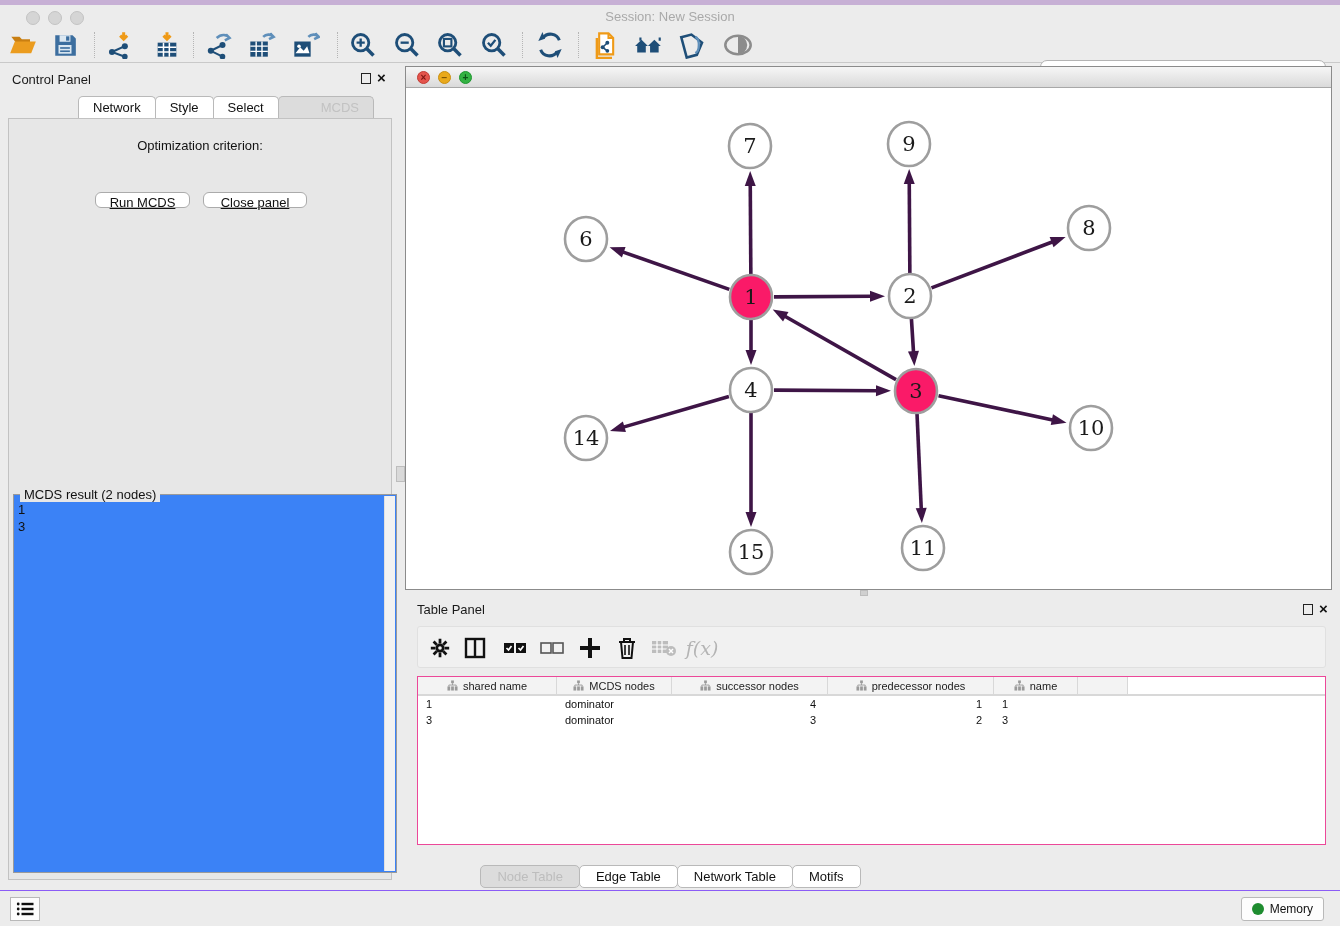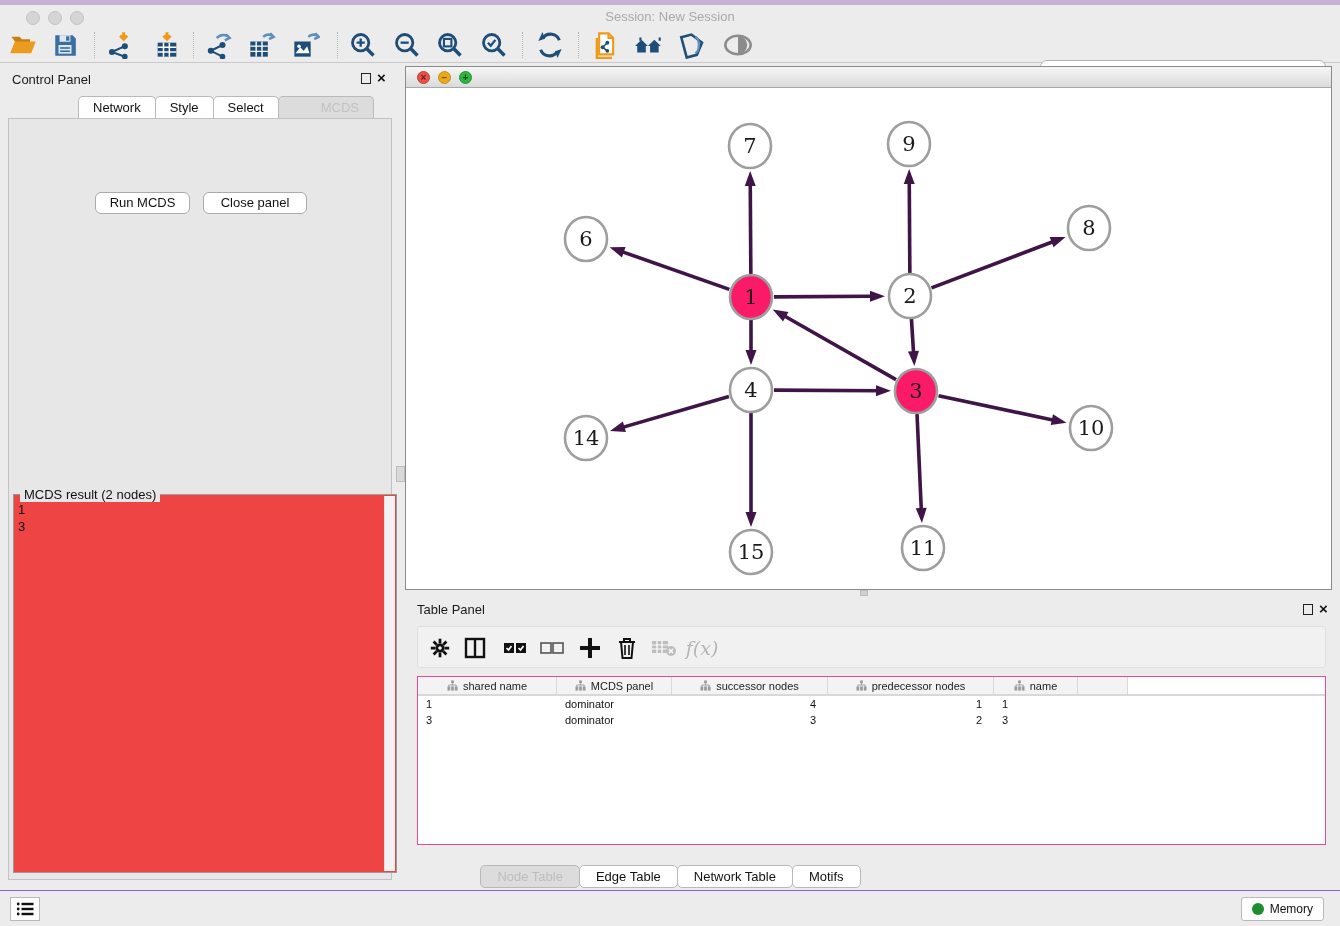--- a/index.html
+++ b/index.html
@@ -26,22 +26,22 @@
   .cp-tabs { position:absolute; left:78px; top:96px; height:22px; display:flex; }
   .tab { border:1px solid #b9b9b9; border-bottom:none; background:#fff; font-size:13px; padding:3px 14px 2px 14px; margin-right:-1px; border-radius:5px 5px 0 0; color:#111; }
   .tab.disabled-selected { background:#dcdcdc; color:#c2c2c2;padding-left:42px; }
   .cp-body { position:absolute; left:8px; top:118px; width:384px; height:762px; background:#e7e7e7; border:1px solid #c2c2c2; }
   .opt-label { position:absolute; left:0; top:19px; width:100%; text-align:center; font-size:13px; color:#111; }
   .dropdown { position:absolute; left:37px; top:40px; width:308px; height:23px; background:#fff; border:1px solid #ababab; border-radius:5px; font-size:13px; display:flex; align-items:center; padding-left:12px; color:#111; }
   .dd-arrows { position:absolute; right:7px; top:3px; display:flex; flex-direction:column; gap:2px; }
   .dd-arrows i { width:0; height:0; border-left:4px solid transparent; border-right:4px solid transparent; display:block; }
   .dd-up { border-bottom:5px solid #444; }
   .dd-down { border-top:5px solid #444; }
-  .cp-btn { position:absolute; top:73px; height:22px; background:#fff; border:1px solid #ababab; border-radius:6px; font-size:13px; color:#111; text-align:center; line-height:20px; }
-  .mcds-box { position:absolute; left:4px; top:375px; width:384px; height:379px; border:1px solid #9a9a9a; background:#ef4444; }
+  .cp-btn { position:absolute; top:73px; height:16px; background:#fff; border:1px solid #ababab; border-radius:6px; font-size:13px; color:#111; text-align:center; line-height:20px;text-decoration:underline; }
+  .mcds-box { position:absolute; left:4px; top:375px; width:384px; height:379px; border:1px solid #9a9a9a; background:#3b82f6; }
   .mcds-legend { position:absolute; left:6px; top:-8px; background:#e7e7e7; font-size:13px; padding:0 4px; color:#111; }
   .mcds-text { position:absolute; left:4px; top:6px; font-size:13px; line-height:17px; white-space:pre; color:#111; }
   .mcds-scroll { position:absolute; right:1px; top:1px; width:11px; height:375px; background:#f2f2f2; border-left:1px solid #e0e0e0; }
 
   
   .net-window { position:absolute; left:405px; top:66px; width:927px; height:524px; border:1px solid #8b8b8b; background:#fff; }
   .net-titlebar { position:absolute; left:0; top:0; width:100%; height:21px; background:linear-gradient(#f6f6f6,#dadada); border-bottom:1px solid #a8a8a8; }
   .net-title { position:absolute; width:100%; text-align:center; top:3px; font-size:13px; color:#222; }
   .tl { position:absolute; top:4px; width:13px; height:13px; border-radius:50%; font-size:10px; font-weight:bold; text-align:center; line-height:12px; }
   .tl-close { left:11px; background:#e4544c; border:1px solid #c23b34; color:#7d1512; }
@@ -228,20 +228,21 @@
   <span class="panel-float-btn" style="left:361px"></span>
   <span class="panel-close-btn" style="left:377px">×</span>
 </div>
 <div class="cp-tabs">
   <div class="tab">Network</div>
   <div class="tab">Style</div>
   <div class="tab">Select</div>
   <div class="tab disabled-selected">MCDS</div>
 </div>
 <div class="cp-body">
+  <div class="opt-label">Optimization criterion:</div>
   <div class="cp-btn" style="left:86px; width:95px;">Run MCDS</div>
   <div class="cp-btn" style="left:194px; width:104px;">Close panel</div>
   <div class="mcds-box">
     <span class="mcds-legend">MCDS result (2 nodes)</span>
     <div class="mcds-text">1
 3</div>
     <div class="mcds-scroll"></div>
   </div>
 </div>
 
@@ -379,21 +380,21 @@
         <span>shared name</span>
       </div>
       <div class="t-cell">
         <svg width="11" height="11" viewBox="0 0 12 12">
           <rect x="4.5" y="0.5" width="3" height="3" fill="#9a9a9a"></rect>
           <rect x="0.5" y="7" width="3" height="4.5" fill="#9a9a9a"></rect>
           <rect x="4.5" y="7" width="3" height="4.5" fill="#9a9a9a"></rect>
           <rect x="8.5" y="7" width="3" height="4.5" fill="#9a9a9a"></rect>
           <path d="M6 3.5v2M2 7V5.5h8V7" stroke="#9a9a9a" fill="none"></path>
         </svg>
-        <span>MCDS panel</span>
+        <span>MCDS nodes</span>
       </div>
       <div class="t-cell">
         <svg width="11" height="11" viewBox="0 0 12 12">
           <rect x="4.5" y="0.5" width="3" height="3" fill="#9a9a9a"></rect>
           <rect x="0.5" y="7" width="3" height="4.5" fill="#9a9a9a"></rect>
           <rect x="4.5" y="7" width="3" height="4.5" fill="#9a9a9a"></rect>
           <rect x="8.5" y="7" width="3" height="4.5" fill="#9a9a9a"></rect>
           <path d="M6 3.5v2M2 7V5.5h8V7" stroke="#9a9a9a" fill="none"></path>
         </svg>
         <span>successor nodes</span>

